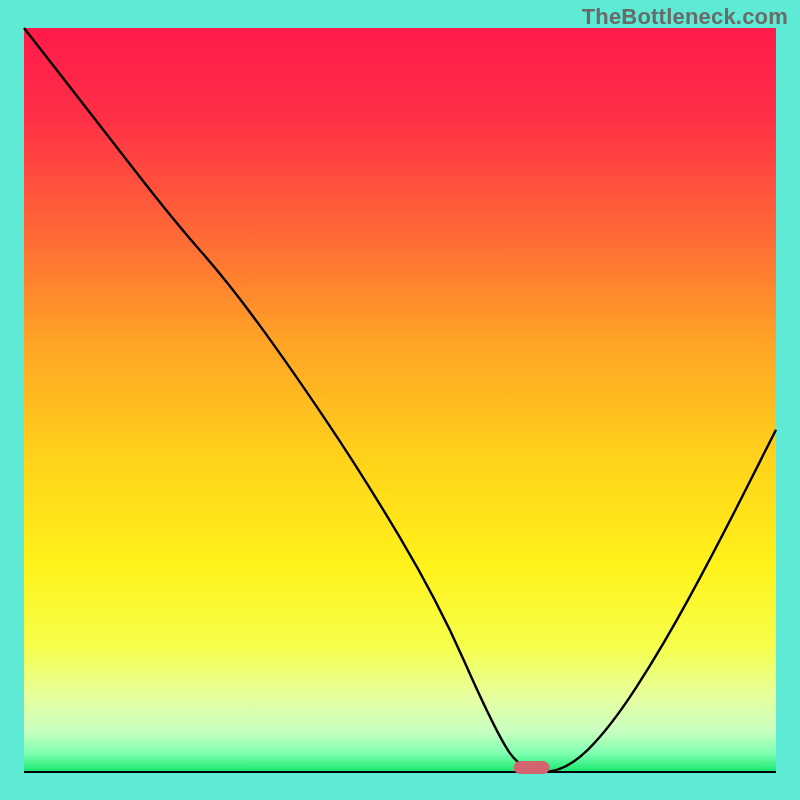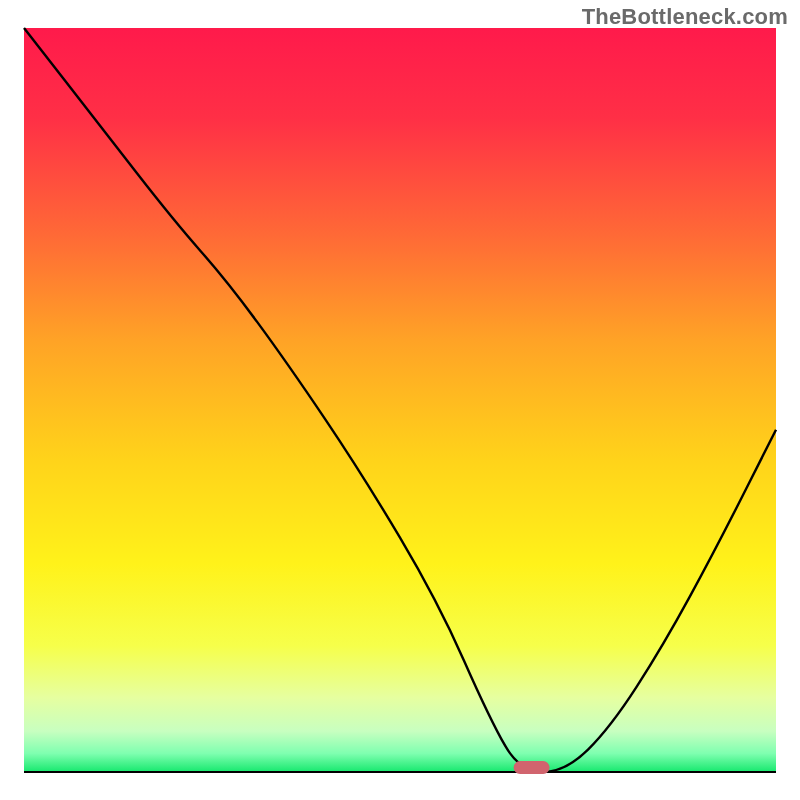--- a/index.html
+++ b/index.html
@@ -8,21 +8,21 @@
     width: 800px;
     height: 800px;
     background: #000;
     overflow: hidden;
     font-family: Arial, Helvetica, sans-serif;
   }
   .frame {
     position: relative;
     width: 800px;
     height: 800px;
-    background: #ffffff;
+    background: #5eead4;
   }
   .watermark {
     position: absolute;
     top: 4px;
     right: 12px;
     color: #6a6a6a;
     font-size: 22px;
     font-weight: 600;
     letter-spacing: 0.2px;
     z-index: 30;

